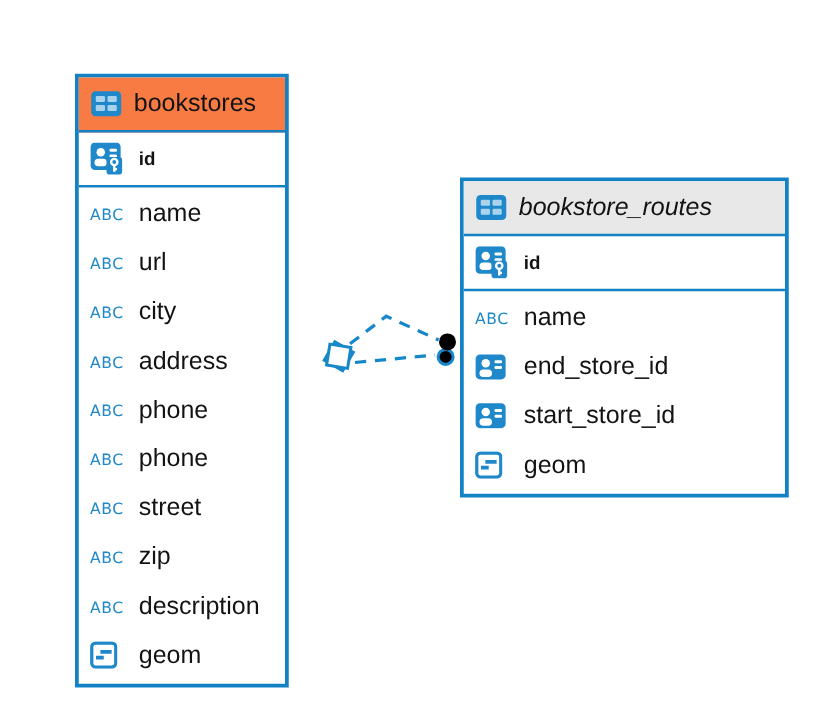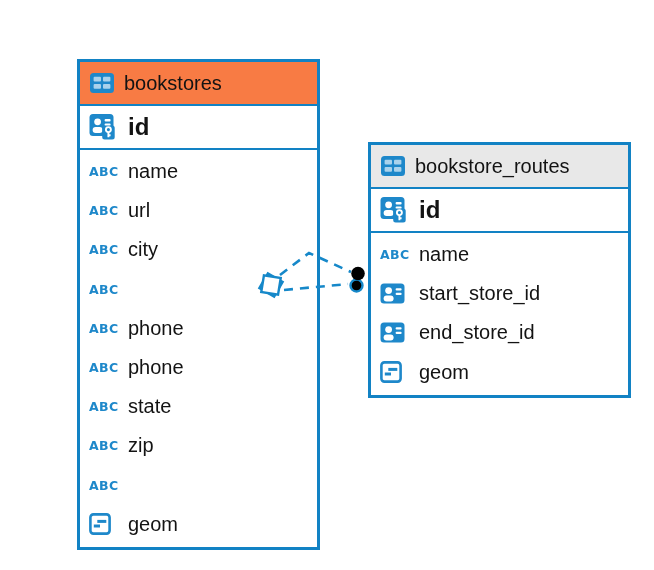--- a/index.html
+++ b/index.html
@@ -8,47 +8,47 @@
     font-family:"Liberation Sans","DejaVu Sans",sans-serif;
     color:#131313;position:relative;
   }
   #diagram{position:absolute;inset:0;}
 
   
   .entity{
     position:absolute;background:#fff;box-sizing:border-box;
     border:3px solid var(--border,#1282c4);
   }
-  .entity--bookstores{left:77px;top:59px;width:243px;}
+  .entity--bookstores{left:60px;top:59px;width:171px;}
   .entity--routes{left:368px;top:142px;width:263px;}
 
   .tbl-header{
     height:42px;display:flex;align-items:center;gap:9px;
     padding:0 8px 0 9px;border-bottom:2px solid var(--border,#1282c4);
     font-size:20px;white-space:nowrap;overflow:hidden;
   }
   .entity--bookstores .tbl-header{background:var(--hdr-orange,#f87b44);}
-  .entity--routes .tbl-header{background:var(--hdr-gray,#e8e8e8);}
+  .entity--routes .tbl-header{background:var(--hdr-gray,#e8e8e8);font-style:italic;}
 
   .pk-row{
     height:42px;display:flex;align-items:center;gap:8px;
     padding:0 8px 0 9px;border-bottom:2px solid var(--border,#1282c4);
-    font-size:24px;font-weight:700;
+    font-size:15px;font-weight:700;
   }
   .col-row{
     height:39.2px;display:flex;align-items:center;gap:8px;
     padding:0 8px 0 9px;font-size:20px;
   }
   .cols{padding:2px 0 3px 0;}
 
   .type-icon{
     width:31px;flex:0 0 31px;display:flex;align-items:center;justify-content:flex-start;
   }
   .abc{
-    font-size:12.5px;font-weight:700;letter-spacing:.4px;
+    font-size:12.5px;font-weight:400;letter-spacing:.4px;
     color:var(--icon-blue,#1e88ca);
     font-family:"DejaVu Sans",sans-serif;
     text-align:center;
   }
   .col-label,.pk-label,.tbl-title{white-space:nowrap;}
 
   
   .i-bg{fill:var(--icon-blue,#1e88ca);}
   .i-cell{fill:var(--icon-cell,#a9d2ec);}
   .i-fg{fill:#ffffff;}
@@ -113,49 +113,51 @@
         <div class="col-row">
           <span class="type-icon">
             <span class="abc">ABC</span>
           </span>
           <span class="col-label">city</span>
         </div>
         <div class="col-row">
           <span class="type-icon">
             <span class="abc">ABC</span>
           </span>
+          <span class="col-label">address</span>
         </div>
         <div class="col-row">
           <span class="type-icon">
             <span class="abc">ABC</span>
           </span>
           <span class="col-label">phone</span>
         </div>
         <div class="col-row">
           <span class="type-icon">
             <span class="abc">ABC</span>
           </span>
           <span class="col-label">phone</span>
         </div>
         <div class="col-row">
           <span class="type-icon">
             <span class="abc">ABC</span>
           </span>
-          <span class="col-label">state</span>
+          <span class="col-label">street</span>
         </div>
         <div class="col-row">
           <span class="type-icon">
             <span class="abc">ABC</span>
           </span>
           <span class="col-label">zip</span>
         </div>
         <div class="col-row">
           <span class="type-icon">
             <span class="abc">ABC</span>
           </span>
+          <span class="col-label">description</span>
         </div>
         <div class="col-row">
           <span class="type-icon">
   <svg width="22" height="22" viewBox="0 0 22 22">
     <rect class="i-outline" x="1.4" y="1.4" width="19.2" height="19.2" rx="3" stroke-width="2.6"></rect>
     <path class="i-dash" d="M8.3 8.4 H17.3" stroke-width="3"></path>
     <path class="i-dash" d="M4.8 13 H11" stroke-width="3"></path>
   </svg>
 </span>
           <span class="col-label">geom</span>
@@ -199,33 +201,33 @@
         <div class="col-row">
           <span class="type-icon">
   <svg width="25" height="21" viewBox="0 0 25 21">
     <rect class="i-bg" x="0.5" y="0.5" width="24" height="20" rx="3.5"></rect>
     <circle class="i-fg" cx="8.6" cy="7.6" r="3.4"></circle>
     <rect class="i-fg" x="3.6" y="12.6" width="10" height="6" rx="3"></rect>
     <rect class="i-fg" x="15.6" y="5.2" width="6" height="2.4" rx="1"></rect>
     <rect class="i-fg" x="15.6" y="9.7" width="6" height="2.4" rx="1"></rect>
   </svg>
 </span>
-          <span class="col-label">start_store_id</span>
+          <span class="col-label">end_store_id</span>
         </div>
         <div class="col-row">
           <span class="type-icon">
   <svg width="25" height="21" viewBox="0 0 25 21">
     <rect class="i-bg" x="0.5" y="0.5" width="24" height="20" rx="3.5"></rect>
     <circle class="i-fg" cx="8.6" cy="7.6" r="3.4"></circle>
     <rect class="i-fg" x="3.6" y="12.6" width="10" height="6" rx="3"></rect>
     <rect class="i-fg" x="15.6" y="5.2" width="6" height="2.4" rx="1"></rect>
     <rect class="i-fg" x="15.6" y="9.7" width="6" height="2.4" rx="1"></rect>
   </svg>
 </span>
-          <span class="col-label">end_store_id</span>
+          <span class="col-label">start_store_id</span>
         </div>
         <div class="col-row">
           <span class="type-icon">
   <svg width="22" height="22" viewBox="0 0 22 22">
     <rect class="i-outline" x="1.4" y="1.4" width="19.2" height="19.2" rx="3" stroke-width="2.6"></rect>
     <path class="i-dash" d="M8.3 8.4 H17.3" stroke-width="3"></path>
     <path class="i-dash" d="M4.8 13 H11" stroke-width="3"></path>
   </svg>
 </span>
           <span class="col-label">geom</span>

